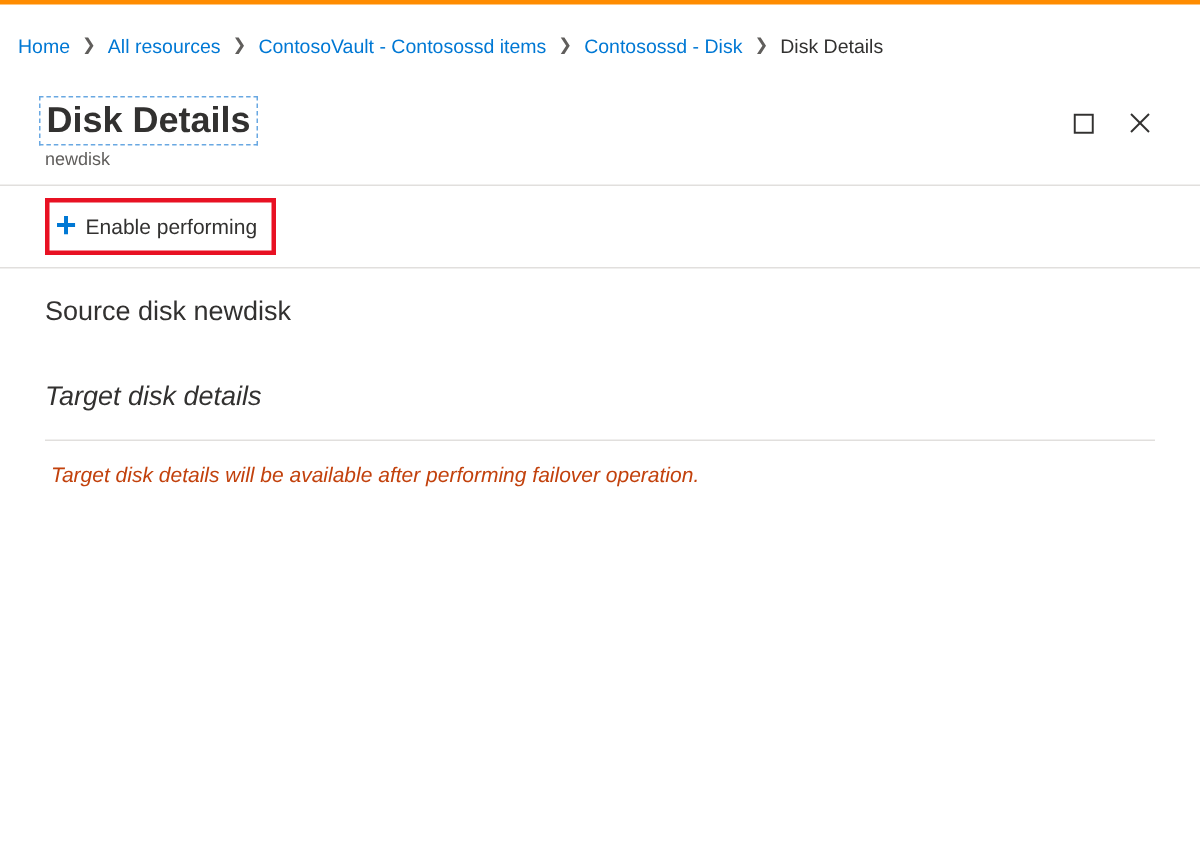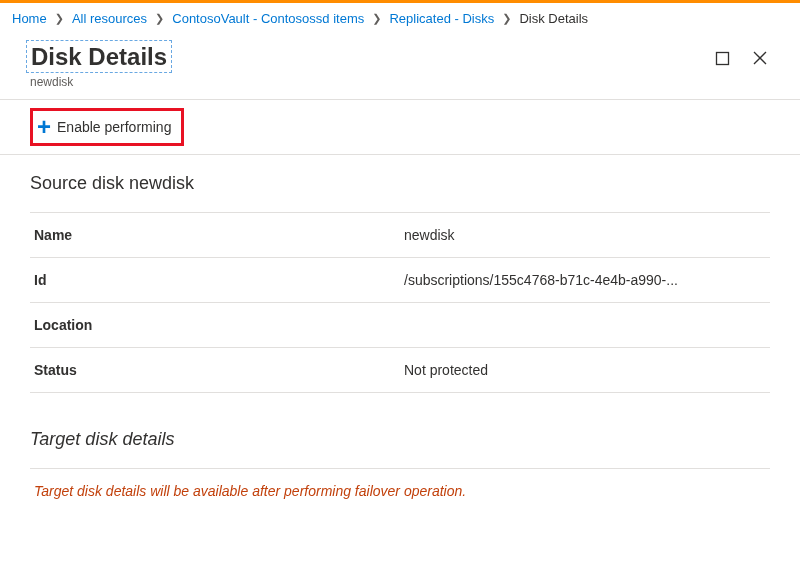--- a/index.html
+++ b/index.html
@@ -14,24 +14,23 @@
       background: #fff;
       width: 800px;
       height: 566px;
       overflow: hidden;
     }
     .top-bar {
       height: 3px;
       background: #ff8c00;
     }
     .breadcrumb {
-      padding: 8px 12px;
+      padding: 20px 12px;
       font-size: 13px;
       display: flex;
-      align-items: center;
       flex-wrap: wrap;
       gap: 2px;
     }
     .breadcrumb a {
       color: #0078d4;
       text-decoration: none;
       cursor: pointer;
     }
     .breadcrumb-sep {
       color: #605e5c;
@@ -147,21 +146,21 @@
 
 <div class="top-bar"></div>
 
 <nav class="breadcrumb">
   <a>Home</a>
   <span class="breadcrumb-sep">❯</span>
   <a>All resources</a>
   <span class="breadcrumb-sep">❯</span>
   <a>ContosoVault - Contosossd items</a>
   <span class="breadcrumb-sep">❯</span>
-  <a>Replicated - Disks</a>
+  <a>Contosossd - Disk</a>
   <span class="breadcrumb-sep">❯</span>
   <span class="breadcrumb-current">Disk Details</span>
 </nav>
 
 <div class="header">
   <div class="header-left">
     <h1 class="page-title">Disk Details</h1>
     <div class="subtitle">newdisk</div>
   </div>
   <div class="header-actions">
@@ -182,38 +181,18 @@
 <div class="toolbar">
   <button class="enable-btn">
     <span class="plus-icon">+</span>
     <span>Enable performing</span>
   </button>
 </div>
 
 <div class="content">
   <h2 class="section-title">Source disk newdisk</h2>
 
-  <table class="details-table">
-    <tbody>
-        <tr>
-      <td class="key">Name</td>
-      <td class="val">newdisk</td>
-    </tr>
-    <tr>
-      <td class="key">Id</td>
-      <td class="val">/subscriptions/155c4768-b71c-4e4b-a990-...</td>
-    </tr>
-    <tr>
-      <td class="key">Location</td>
-      <td class="val"></td>
-    </tr>
-    <tr>
-      <td class="key">Status</td>
-      <td class="val">Not protected</td>
-    </tr>
-  </tbody>
-    </table>
 
   <div class="section2">
     <h2 class="section-title">Target disk details</h2>
     <div class="note-row">Target disk details will be available after performing failover operation.</div>
   </div>
 </div>
 
 </body></html>

